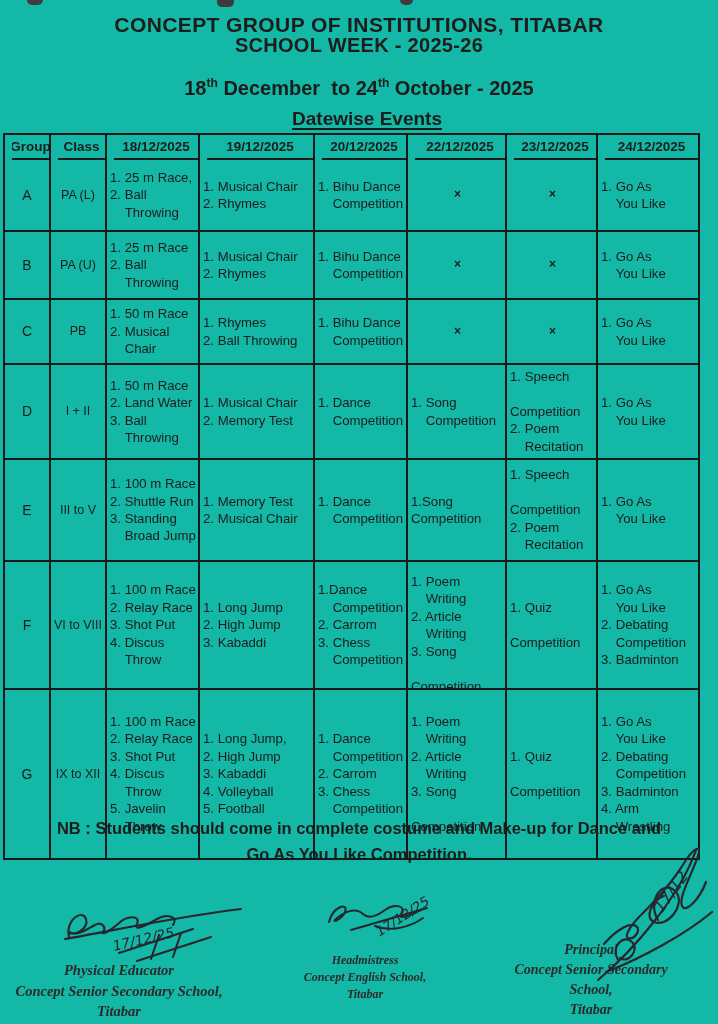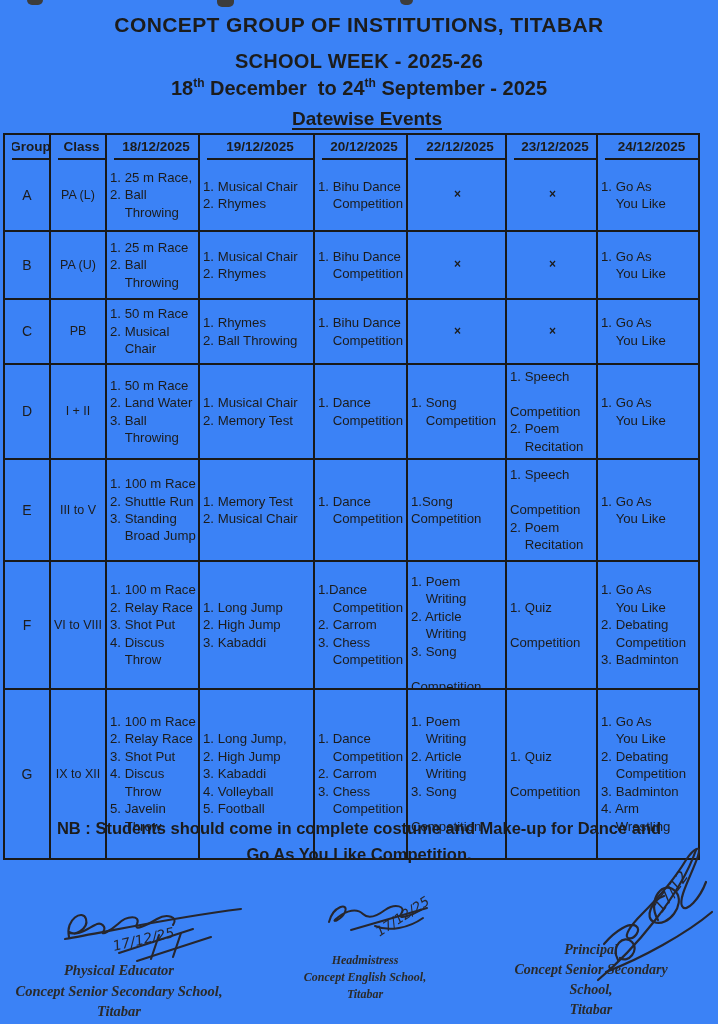--- a/index.html
+++ b/index.html
@@ -1,30 +1,30 @@
 <!DOCTYPE html>
 <html><head>
 <meta charset="utf-8">
 <style>
   html,body { margin:0; padding:0; background:#e8e8e8; }
   .sheet {
     position:relative; width:718px; height:1024px; margin:0 auto;
-    background:#3b82f6; overflow:hidden; color:#1c1c1c;
+    background:#14b8a6; overflow:hidden; color:#1c1c1c;
     font-family:"Liberation Sans", sans-serif;
   }
   
   .artifact { position:absolute; background:#3c3c3c; border-radius:0 0 5px 5px; }
   .a1 { left:27px;  top:0; width:16px; height:5px; }
   .a2 { left:217px; top:0; width:17px; height:7px; }
   .a3 { left:400px; top:0; width:13px; height:5px; }
 
   
   .ttl { position:absolute; left:0; width:100%; text-align:center; font-weight:bold; margin:0; }
   .t1 { top:13px;  font-size:21px; letter-spacing:.4px; }
-  .t2 { top:50px;  font-size:20px; letter-spacing:.3px; }
+  .t2 { top:34px;  font-size:20px; letter-spacing:.3px; }
   .t3 { top:76px;  font-size:20px; white-space:pre; }
   .t3 sup { font-size:12px;margin-top:28px; }
   .t4 { top:108px; font-size:19px; text-decoration:underline; text-decoration-thickness:2px; text-underline-offset:3px;padding-left:8px; }
 
   
   .grid {
     position:absolute; left:3px; top:133px;
     display:grid;
     grid-template-columns:46px 56px 93px 115px 93px 99px 91px 102px;
     grid-template-rows:25px 72px 68px 65px 95px 102px 128px 170px;
@@ -68,21 +68,21 @@
 <body>
 
 <div class="sheet">
 
   <div class="artifact a1"></div>
   <div class="artifact a2"></div>
   <div class="artifact a3"></div>
 
   <h1 class="ttl t1">CONCEPT GROUP OF INSTITUTIONS, TITABAR</h1>
   <h2 class="ttl t2">SCHOOL WEEK - 2025-26</h2>
-  <h3 class="ttl t3"><span>18</span><sup>th</sup><span> December  to 24</span><sup>th</sup><span> September - 2025</span></h3>
+  <h3 class="ttl t3"><span>18</span><sup>th</sup><span> December  to 24</span><sup>th</sup><span> October - 2025</span></h3>
   <h4 class="ttl t4">Datewise Events</h4>
 
   <div class="grid">
 
     <div class="cell hd">Group</div>
     <div class="cell hd">Class</div>
     <div class="cell hd">18/12/2025</div>
     <div class="cell hd">19/12/2025</div>
     <div class="cell hd">20/12/2025</div>
     <div class="cell hd">22/12/2025</div>

